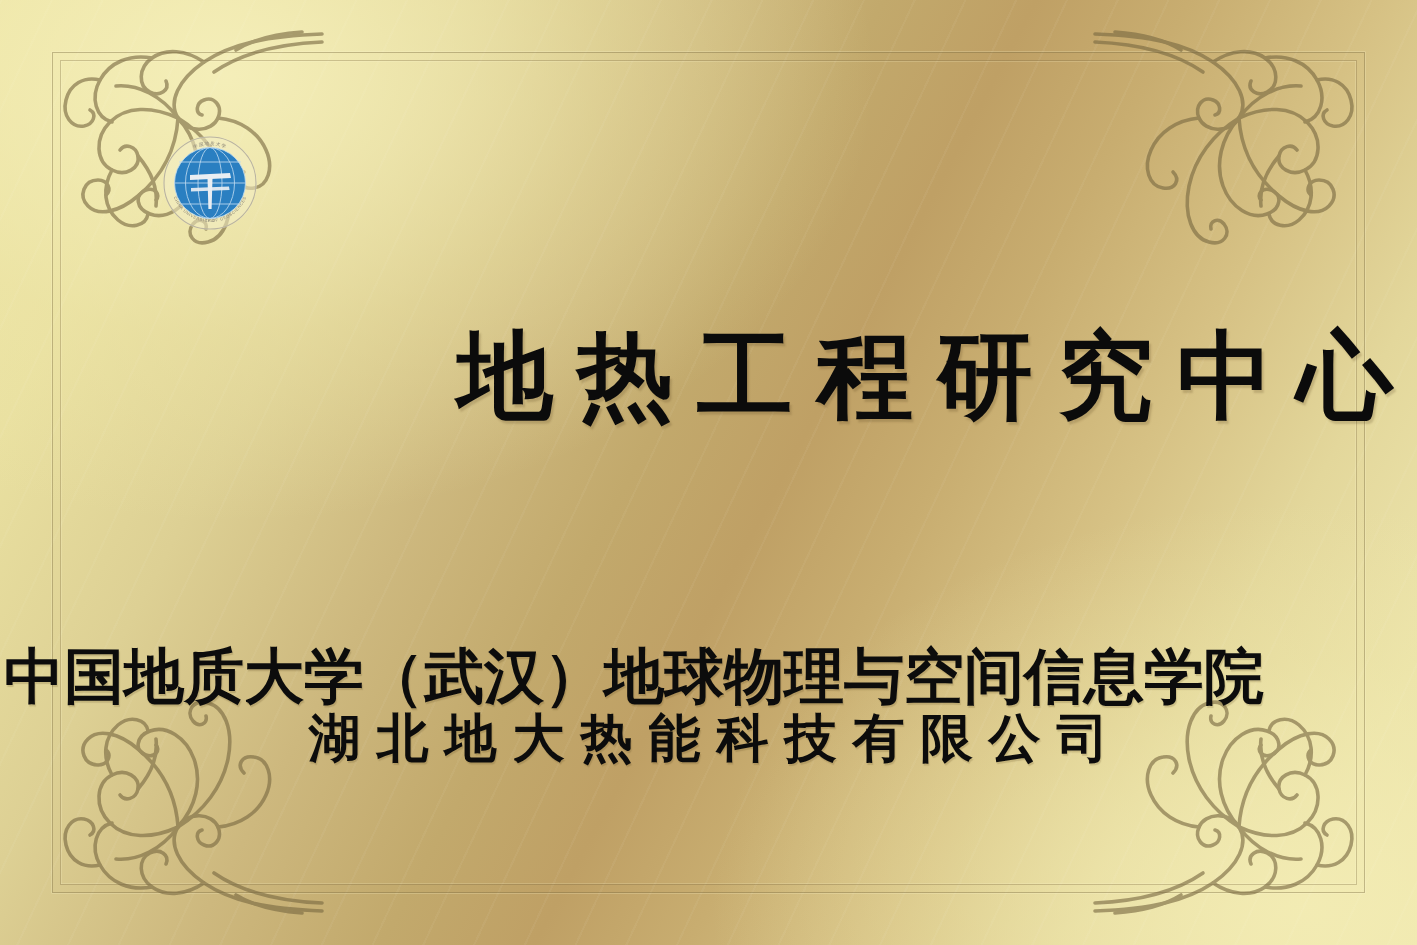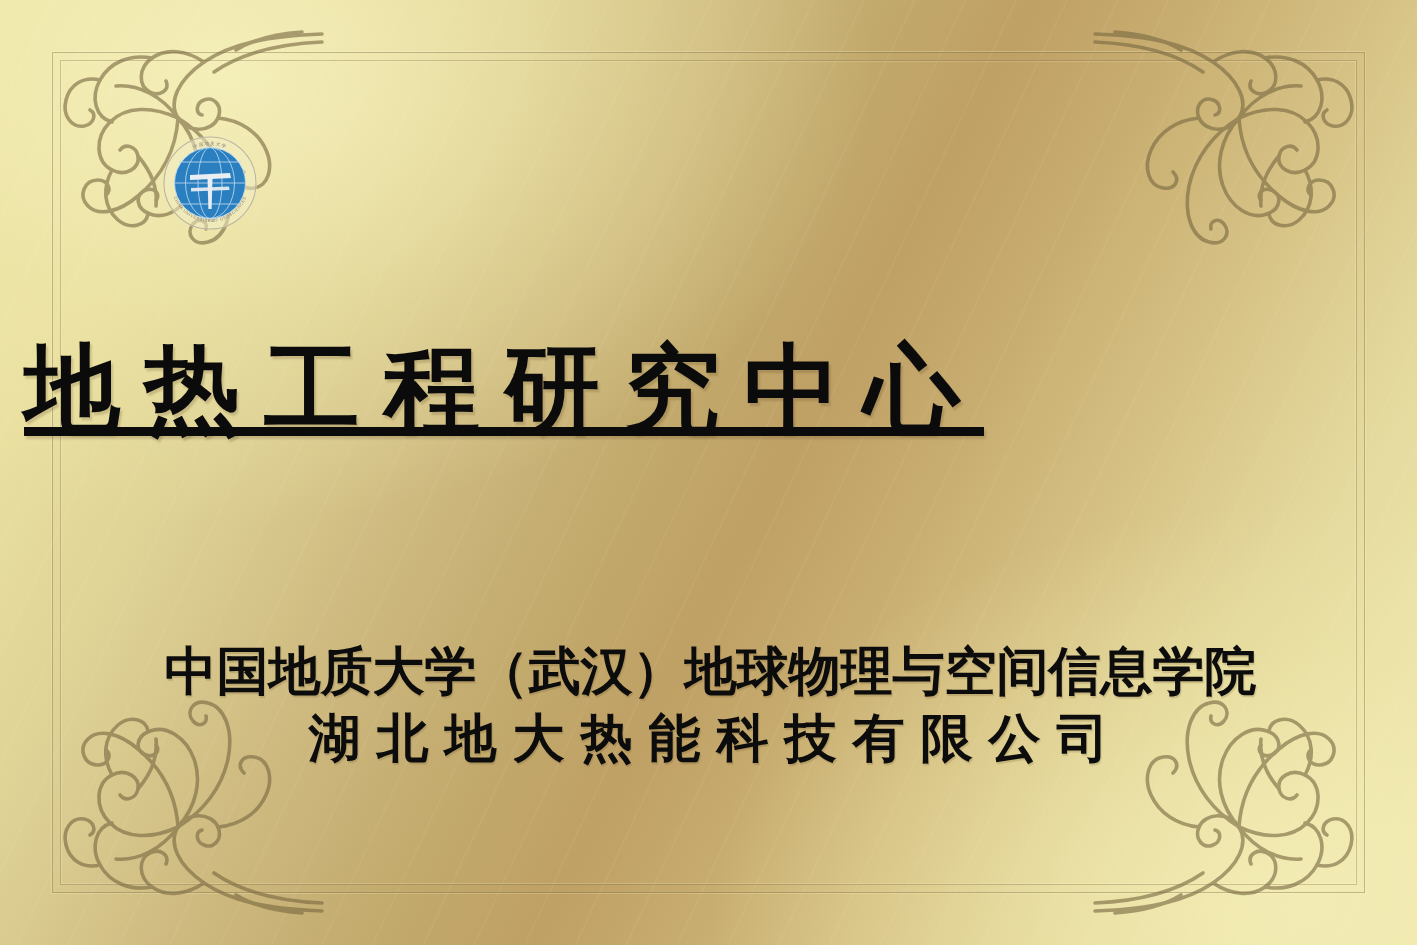--- a/index.html
+++ b/index.html
@@ -54,38 +54,37 @@
   .c-br{right:26px;bottom:10px;transform:scale(-1,-1);}
 
   
   #logos{position:absolute;left:160px;top:133px;display:flex;align-items:center;gap:18px;}
   #cug-seal{width:100px;height:100px;display:block;}
   #ddrn-logo{display:flex;flex-direction:column;align-items:center;width:150px;}
   #ddrn-mark{width:152px;height:105px;display:block;}
 
   
   #main-title{
-    position:absolute;left:0;right:0;top:339px;
-    text-align:left;
+    position:absolute;left:0;right:0;top:326px;
+    text-align:right;
     font-family:"DejaVu Sans","Liberation Sans",sans-serif;
     font-weight:700;
     font-size:96px;
     line-height:1.06;
     letter-spacing:24px;
     text-indent:24px;
     color:#0b0b0b;
     text-shadow:2px 3px 2px rgba(90,70,30,0.22);
     white-space:nowrap;
-    text-decoration:underline;
   }
   #sub1{
     position:absolute;left:4px;right:0;top:637px;
-    text-align:center;
+    text-align:left;
     font-weight:700;
-    font-size:52px;
+    font-size:60px;
     letter-spacing:0px;
     color:#0c0c0c;
     text-shadow:1px 2px 1px rgba(90,70,30,0.20);
     white-space:nowrap;
   }
   #sub2{
     position:absolute;left:0;right:0;top:704px;
     text-align:center;
     font-weight:700;
     font-size:52px;

